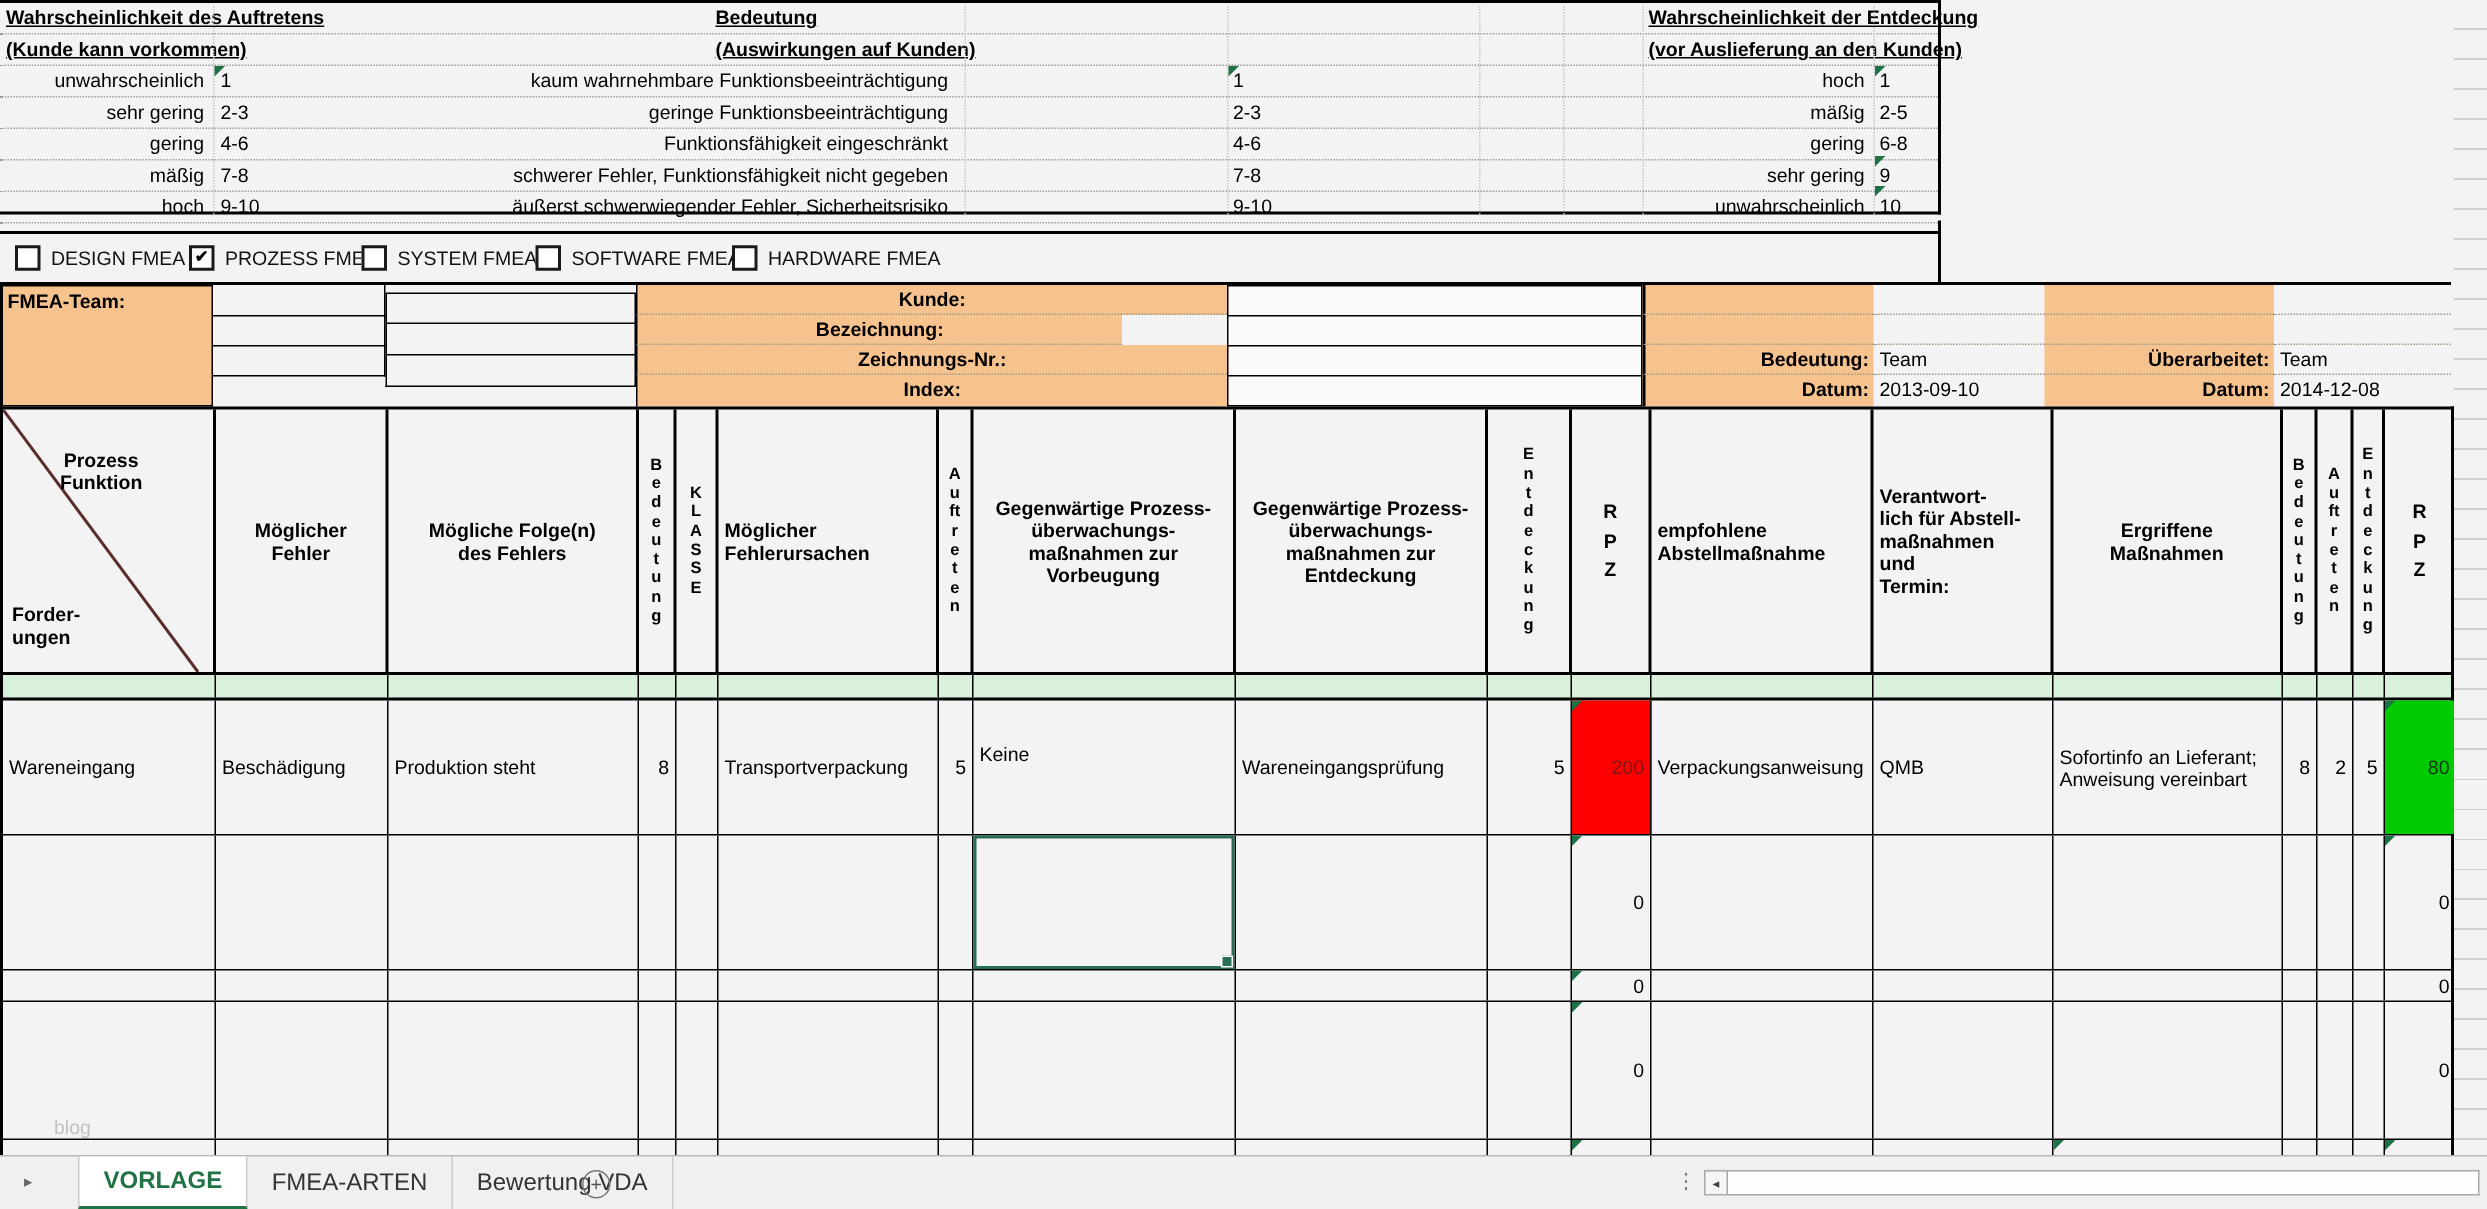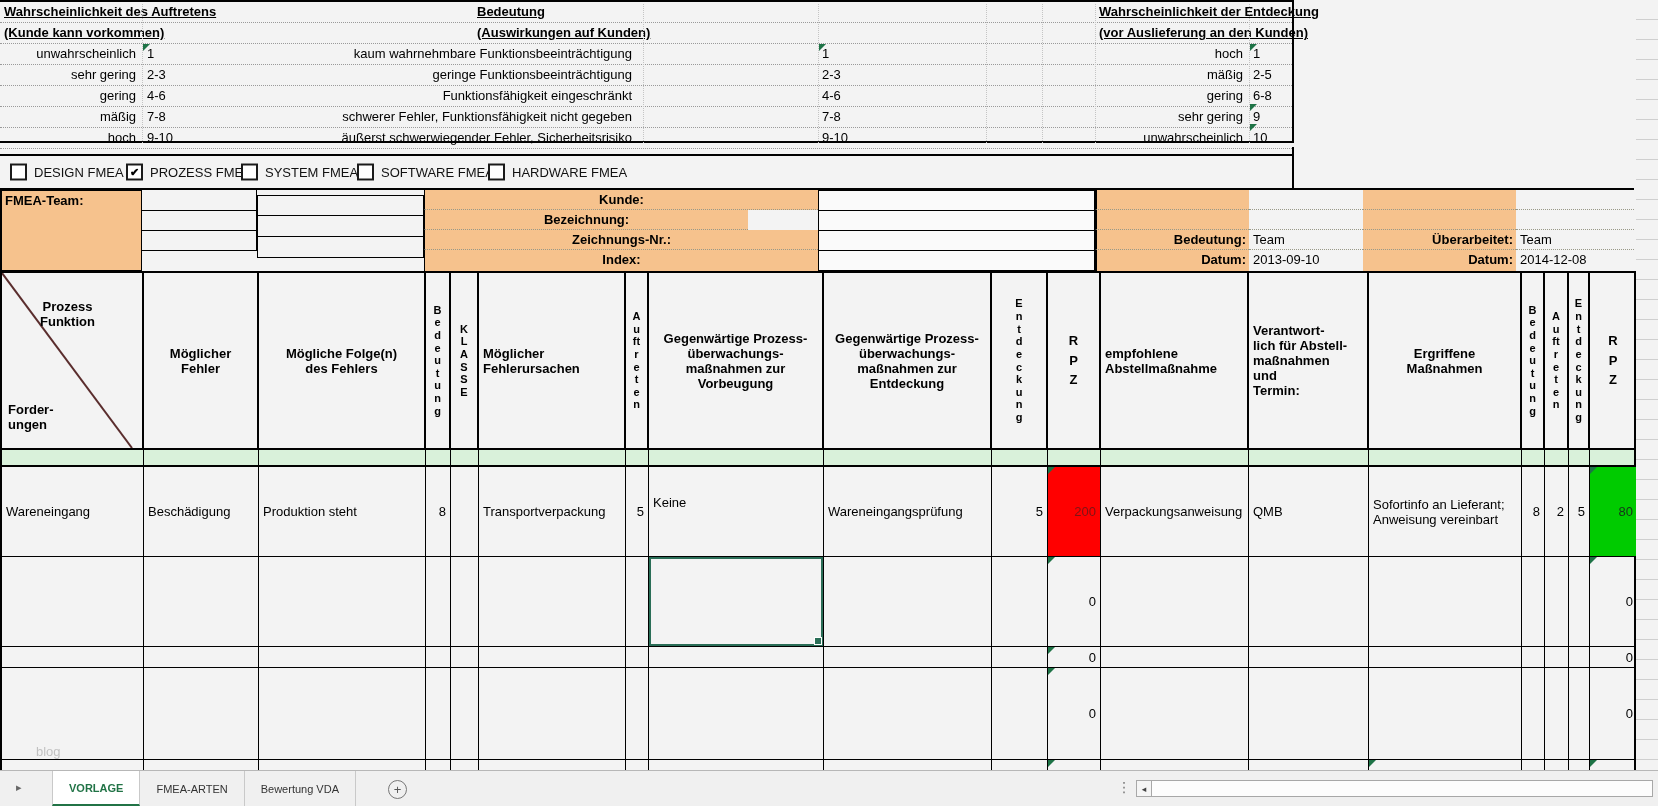--- a/index.html
+++ b/index.html
@@ -73,21 +73,21 @@
   
   #rightstrip{left:1636px;top:0;width:22px;height:770px;
       background:repeating-linear-gradient(to bottom,#f3f3f3 0 19px,#cfcfcf 19px 20px);}
 
   #watermark{left:36px;top:744px;color:#9a9a9a;opacity:.55;font-size:13px;}
 
   
   #tabbar{left:0;top:770px;width:1658px;height:36px;background:#f0f0f0;border-top:1px solid #b7b7b7;}
   #navarrow{position:absolute;left:16px;top:10px;color:#666;font-size:11px;}
   #tabs{position:absolute;left:52px;top:0;height:100%;display:flex;align-items:stretch;}
-  .tab{display:flex;align-items:center;padding:0 16px;font-size:11px;color:#333;
+  .tab{display:flex;align-items:center;padding:0 16px;font-size:16px;color:#333;
        border-right:1px solid #c9c9c9;cursor:default;white-space:nowrap;}
   .tab.first{border-left:1px solid #c9c9c9;}
   .tab.active{background:#fff;color:#217346;font-weight:bold;border-bottom:2px solid #217346;}
   #plusbtn{position:absolute;left:388px;top:9px;width:17px;height:17px;border:1px solid #777;
        border-radius:50%;color:#555;display:flex;align-items:center;justify-content:center;
        font-size:13px;line-height:1;}
   #menudots{position:absolute;left:1117px;top:8px;color:#777;font-size:14px;letter-spacing:0;}
   #hscroll{position:absolute;left:1136px;right:5px;top:9px;height:17px;display:flex;}
   #hscroll .sbtn{width:16px;height:17px;background:#f5f5f5;border:1px solid #a8a8a8;
        display:flex;align-items:center;justify-content:center;font-size:9px;color:#444;box-sizing:border-box;}

